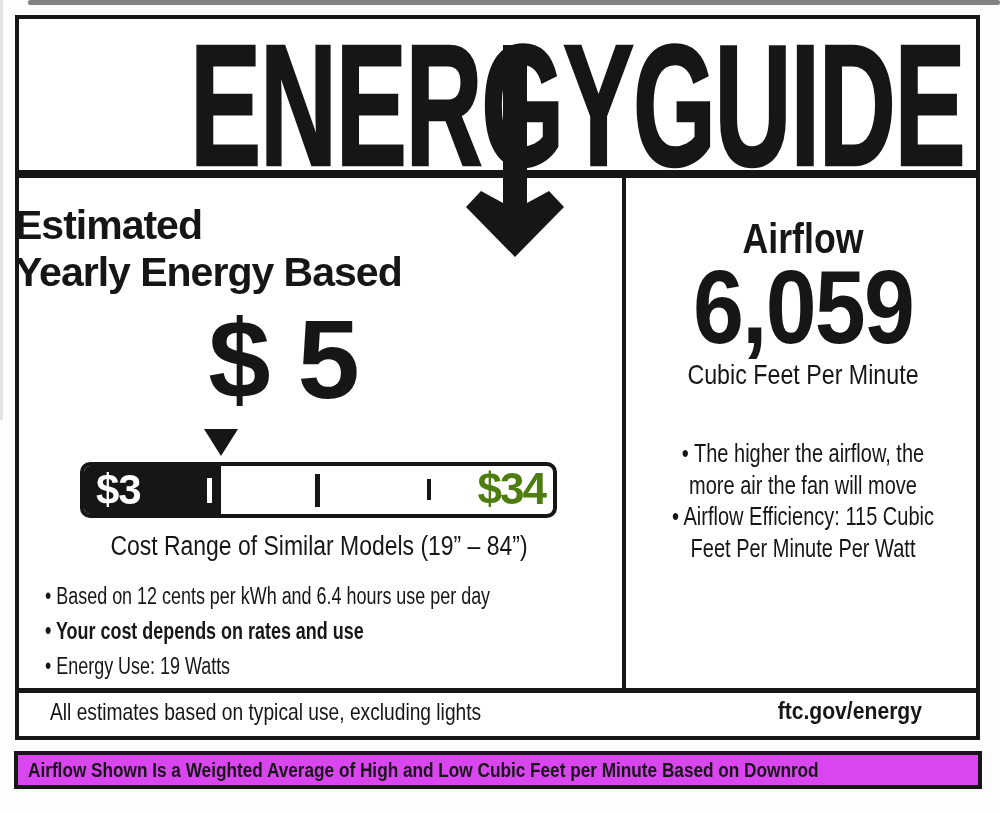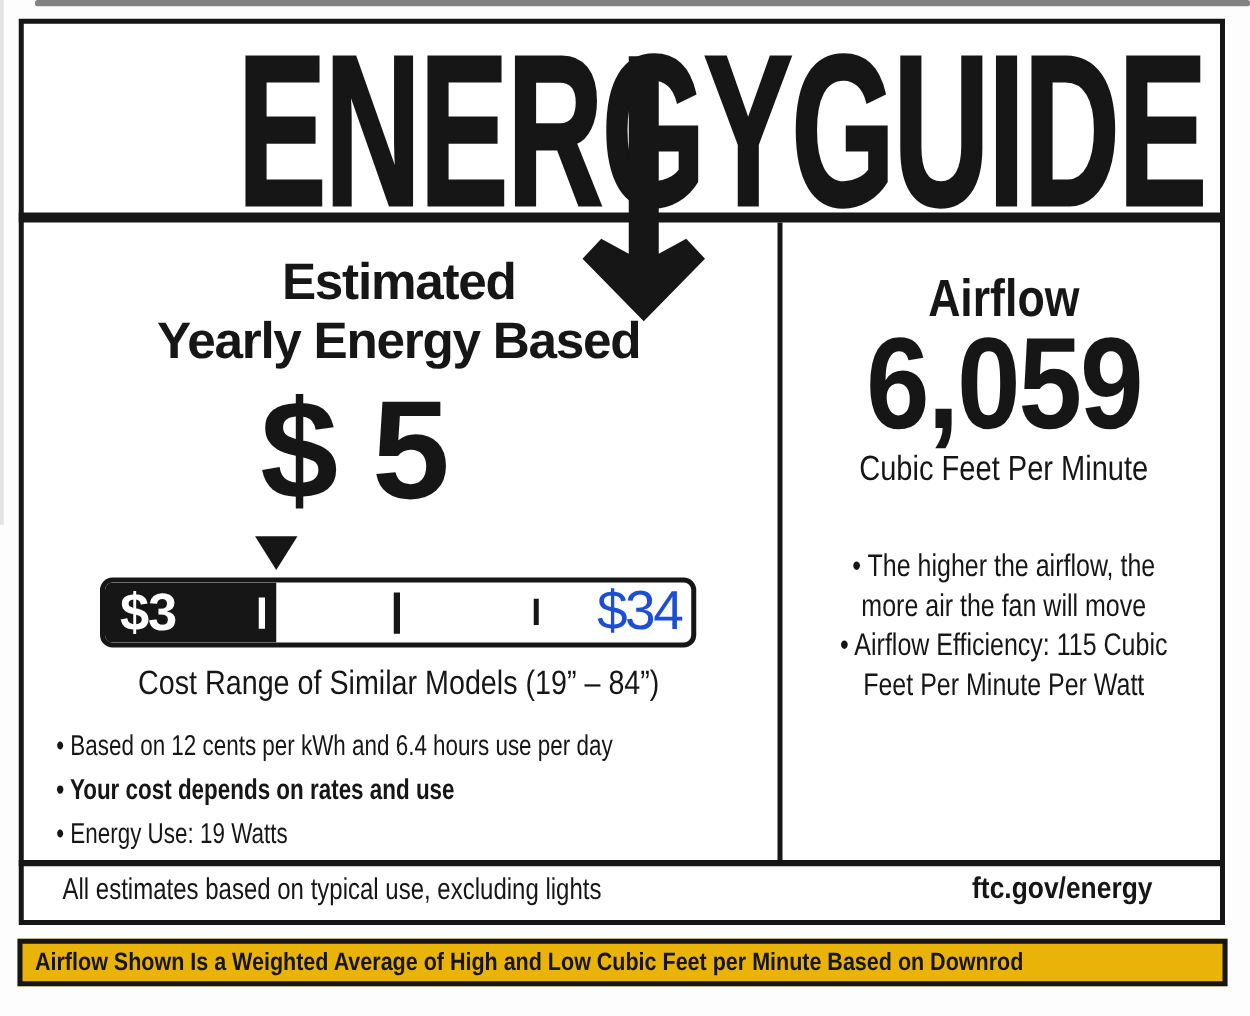--- a/index.html
+++ b/index.html
@@ -23,37 +23,37 @@
     -webkit-text-stroke:2.5px #161616;white-space:nowrap;
   }
   .title-underline{left:15px;top:170px;width:965px;height:8px;background:#161616;}
   .divider-v{left:622px;top:178px;width:4px;height:511px;background:#161616;}
   .rule-bottom{left:15px;top:688px;width:965px;height:5px;background:#161616;}
 
   
   .big-arrow{left:452px;top:38px;}
 
   
-  .cost-heading{left:15px;top:202px;width:608px;text-align:center;font-weight:bold;
+  .cost-heading{left:15px;top:202px;width:608px;font-weight:bold;
     font-size:41px;line-height:47px;letter-spacing:-1px;}
   .cost-value{left:15px;top:308px;width:608px;text-align:center;font-weight:bold;
     font-size:112px;line-height:104px;letter-spacing:-2px;transform:translateX(-36px);}
   .cost-pointer{left:204px;top:429px;width:0;height:0;
     border-left:17px solid transparent;border-right:17px solid transparent;
     border-top:27px solid #161616;}
   .bar{left:80px;top:462px;width:469px;height:48px;border:4px solid #161616;border-radius:10px;
     background:#fff;overflow:hidden;}
   .bar-fill{position:absolute;left:0;top:0;width:137px;height:48px;background:#161616;}
   .tick{position:absolute;background:#161616;}
   .tick-white{position:absolute;background:#ffffff;}
   .t1{left:123px;top:12px;width:5px;height:25px;}
   .t2{left:231px;top:8px;width:5px;height:33px;}
   .t3{left:343px;top:13px;width:4px;height:21px;}
   .bar-min{position:absolute;left:12px;top:1px;color:#fff;font-weight:bold;font-size:42px;line-height:46px;letter-spacing:-1px;}
-  .bar-max{position:absolute;right:8px;top:0px;color:#1d4ed8;font-weight:normal;font-size:44px;line-height:46px;letter-spacing:-2px;margin-left:32px;}
+  .bar-max{position:absolute;right:8px;top:0px;color:#4d7c0f;font-weight:bold;font-size:44px;line-height:46px;letter-spacing:-2px;margin-left:32px;}
   .scale-caption{left:15px;top:530px;width:608px;text-align:center;font-size:27px;line-height:32px;
     transform:scaleX(.85);transform-origin:50% 50%;white-space:nowrap;}
   .cost-notes{left:45px;top:579px;width:740px;font-size:23px;line-height:35px;
     transform:scaleX(.78);transform-origin:0 50%;white-space:nowrap;}
   .note-item::before{content:"• ";}
   .bold{font-weight:bold;}
 
   
   .air-heading{left:626px;top:216px;width:354px;text-align:center;font-weight:bold;font-size:42px;line-height:46px;
     transform:scaleX(.85);transform-origin:50% 50%;}
@@ -65,21 +65,21 @@
     transform:scaleX(.80);transform-origin:50% 50%;white-space:nowrap;}
   .air-line-first::before{content:"• ";}
 
   
   .footer-note{left:50px;top:697px;font-size:24px;line-height:30px;
     transform:scaleX(.80);transform-origin:0 50%;white-space:nowrap;}
   .footer-url{left:660px;top:696px;width:262px;text-align:right;font-weight:bold;font-size:24px;line-height:30px;
     transform:scaleX(.88);transform-origin:100% 50%;white-space:nowrap;}
 
   
-  .disclaimer-box{left:14px;top:751px;width:960px;height:30px;border:4px solid #161616;background:#eab308;}
+  .disclaimer-box{left:14px;top:751px;width:960px;height:30px;border:4px solid #161616;background:#d946ef;}
   .disclaimer-text{position:absolute;left:10px;top:0;font-weight:bold;font-size:20px;line-height:30px;
     transform:scaleX(.86);transform-origin:0 50%;white-space:nowrap;}
 </style>
 </head>
 <body>
 
 <div id="canvas">
 
   <div class="abs edge-top"></div>
   <div class="abs edge-left"></div>

